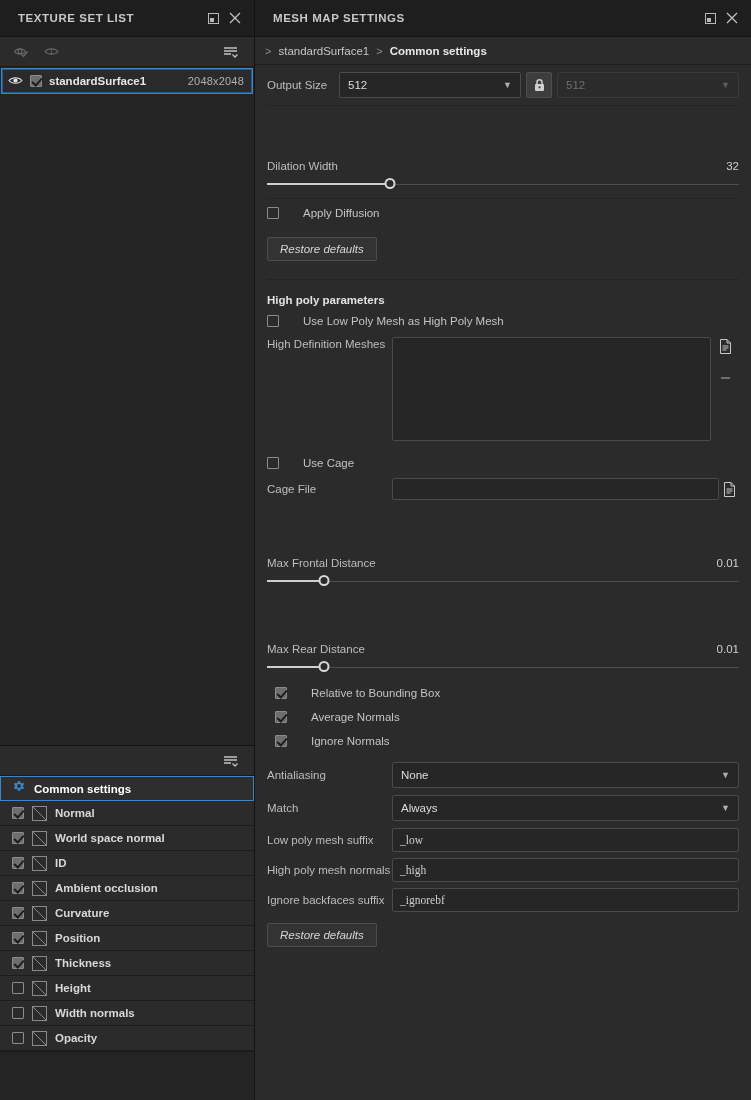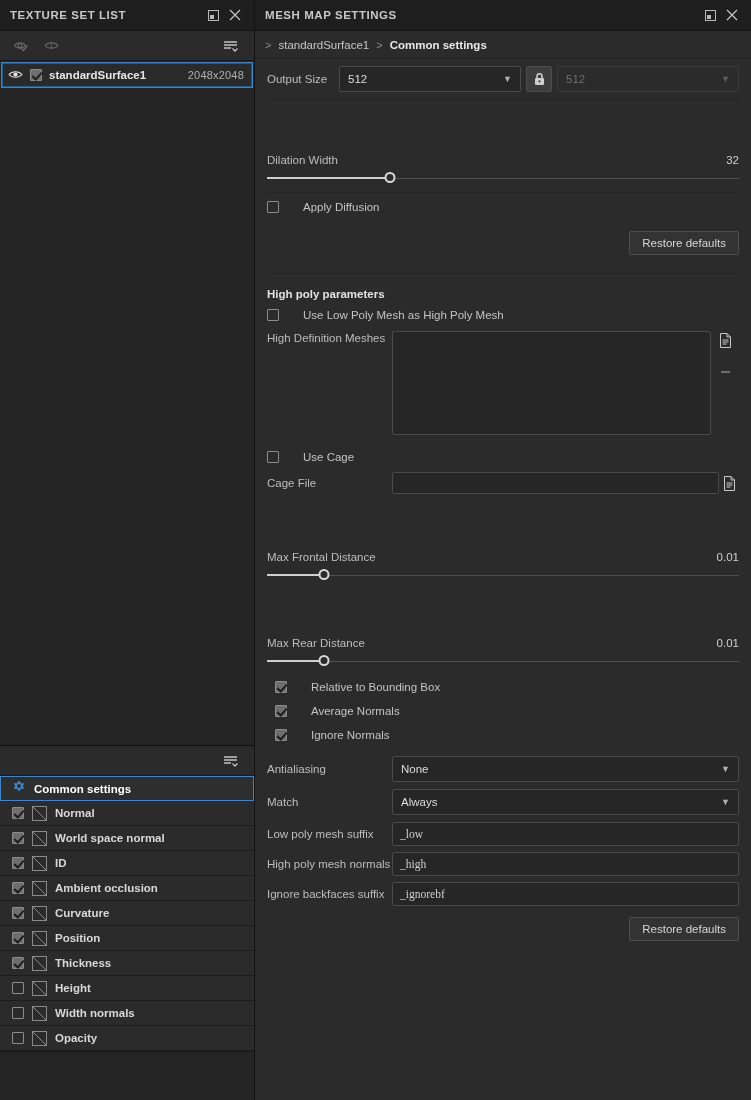--- a/index.html
+++ b/index.html
@@ -6,22 +6,22 @@
   html, body {
     width: 751px; height: 1100px;
     background: #1c1c1c;
     font-family: "Liberation Sans", sans-serif;
     overflow: hidden;
   }
   .app { position: relative; width: 751px; height: 1100px; display: flex; }
 
   
   .panel-title {
-    height: 31px; display: flex; align-items: center;
-    background: #1e1e1e; padding: 0 8px 0 10px;
+    height: 37px; display: flex; align-items: center;
+    background: #1e1e1e; padding: 0 8px 0 18px;
     border-bottom: 1px solid #141414;
   }
   .panel-title .ttl {
     font-size: 11.5px; font-weight: bold; letter-spacing: .55px;
     color: #c8c8c8; flex: 1; white-space: nowrap;
   }
   .chrome-btn {
     width: 22px; height: 22px; display: flex; align-items: center; justify-content: center;
     color: #b9b9b9; cursor: default;
   }
@@ -129,21 +129,21 @@
   .chk-row { display: flex; align-items: center; gap: 24px; height: 24px; }
   .chk-row .lab { font-size: 11.5px; color: #c3c3c3; }
 
   .sec-title { font-size: 11.5px; font-weight: bold; color: #e2e2e2; padding-top: 14px; padding-bottom: 3px; }
 
   .btn {
     height: 24px; padding: 0 12px; background: #333333; border: 1px solid #4d4d4d;
     border-radius: 2px; font-size: 11.5px; color: #d6d6d6;
     display: inline-flex; align-items: center; justify-content: center;
   }
-  .btn-right { display: flex; justify-content: flex-end; padding-top: 10px; }
+  .btn-right { display: flex; justify-content: flex-start; padding-top: 10px; font-style: italic; }
 
   .meshbox {
     flex: 1; height: 104px; background: #262626; border: 1px solid #4a4a4a; border-radius: 2px;
   }
   .side-icons { width: 28px; flex: none; display: flex; flex-direction: column; align-items: center; padding-top: 2px; gap: 9px; }
 
   .textfield {
     flex: 1; height: 22px; background: #262626; border: 1px solid #4a4a4a; border-radius: 2px;
     display: flex; align-items: center; padding: 0 7px; font-size: 11.5px; color: #cfcfcf; font-family: Liberation Serif, serif;
   }

